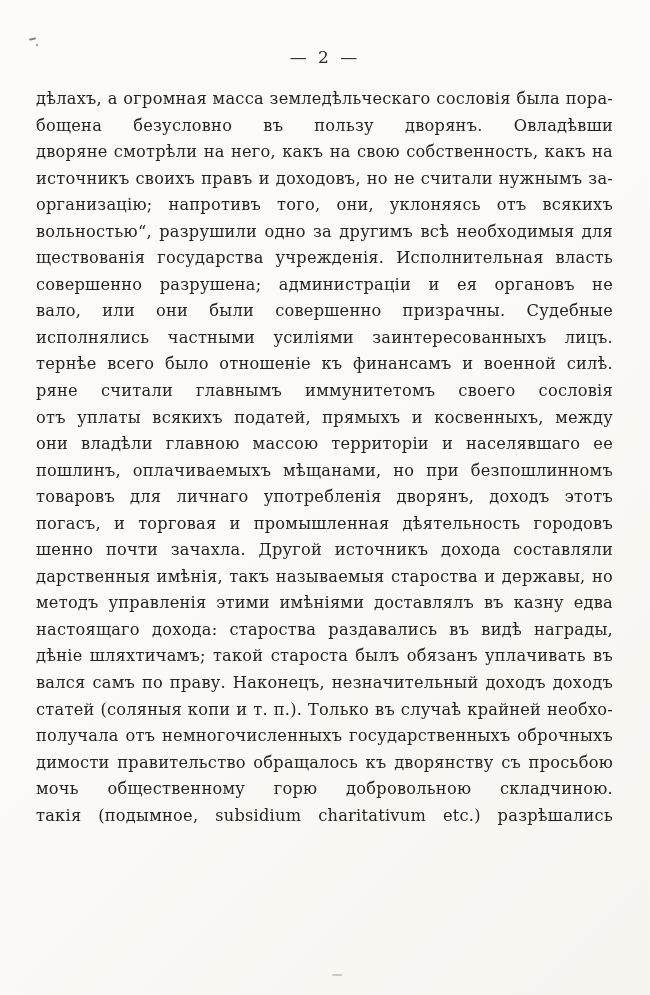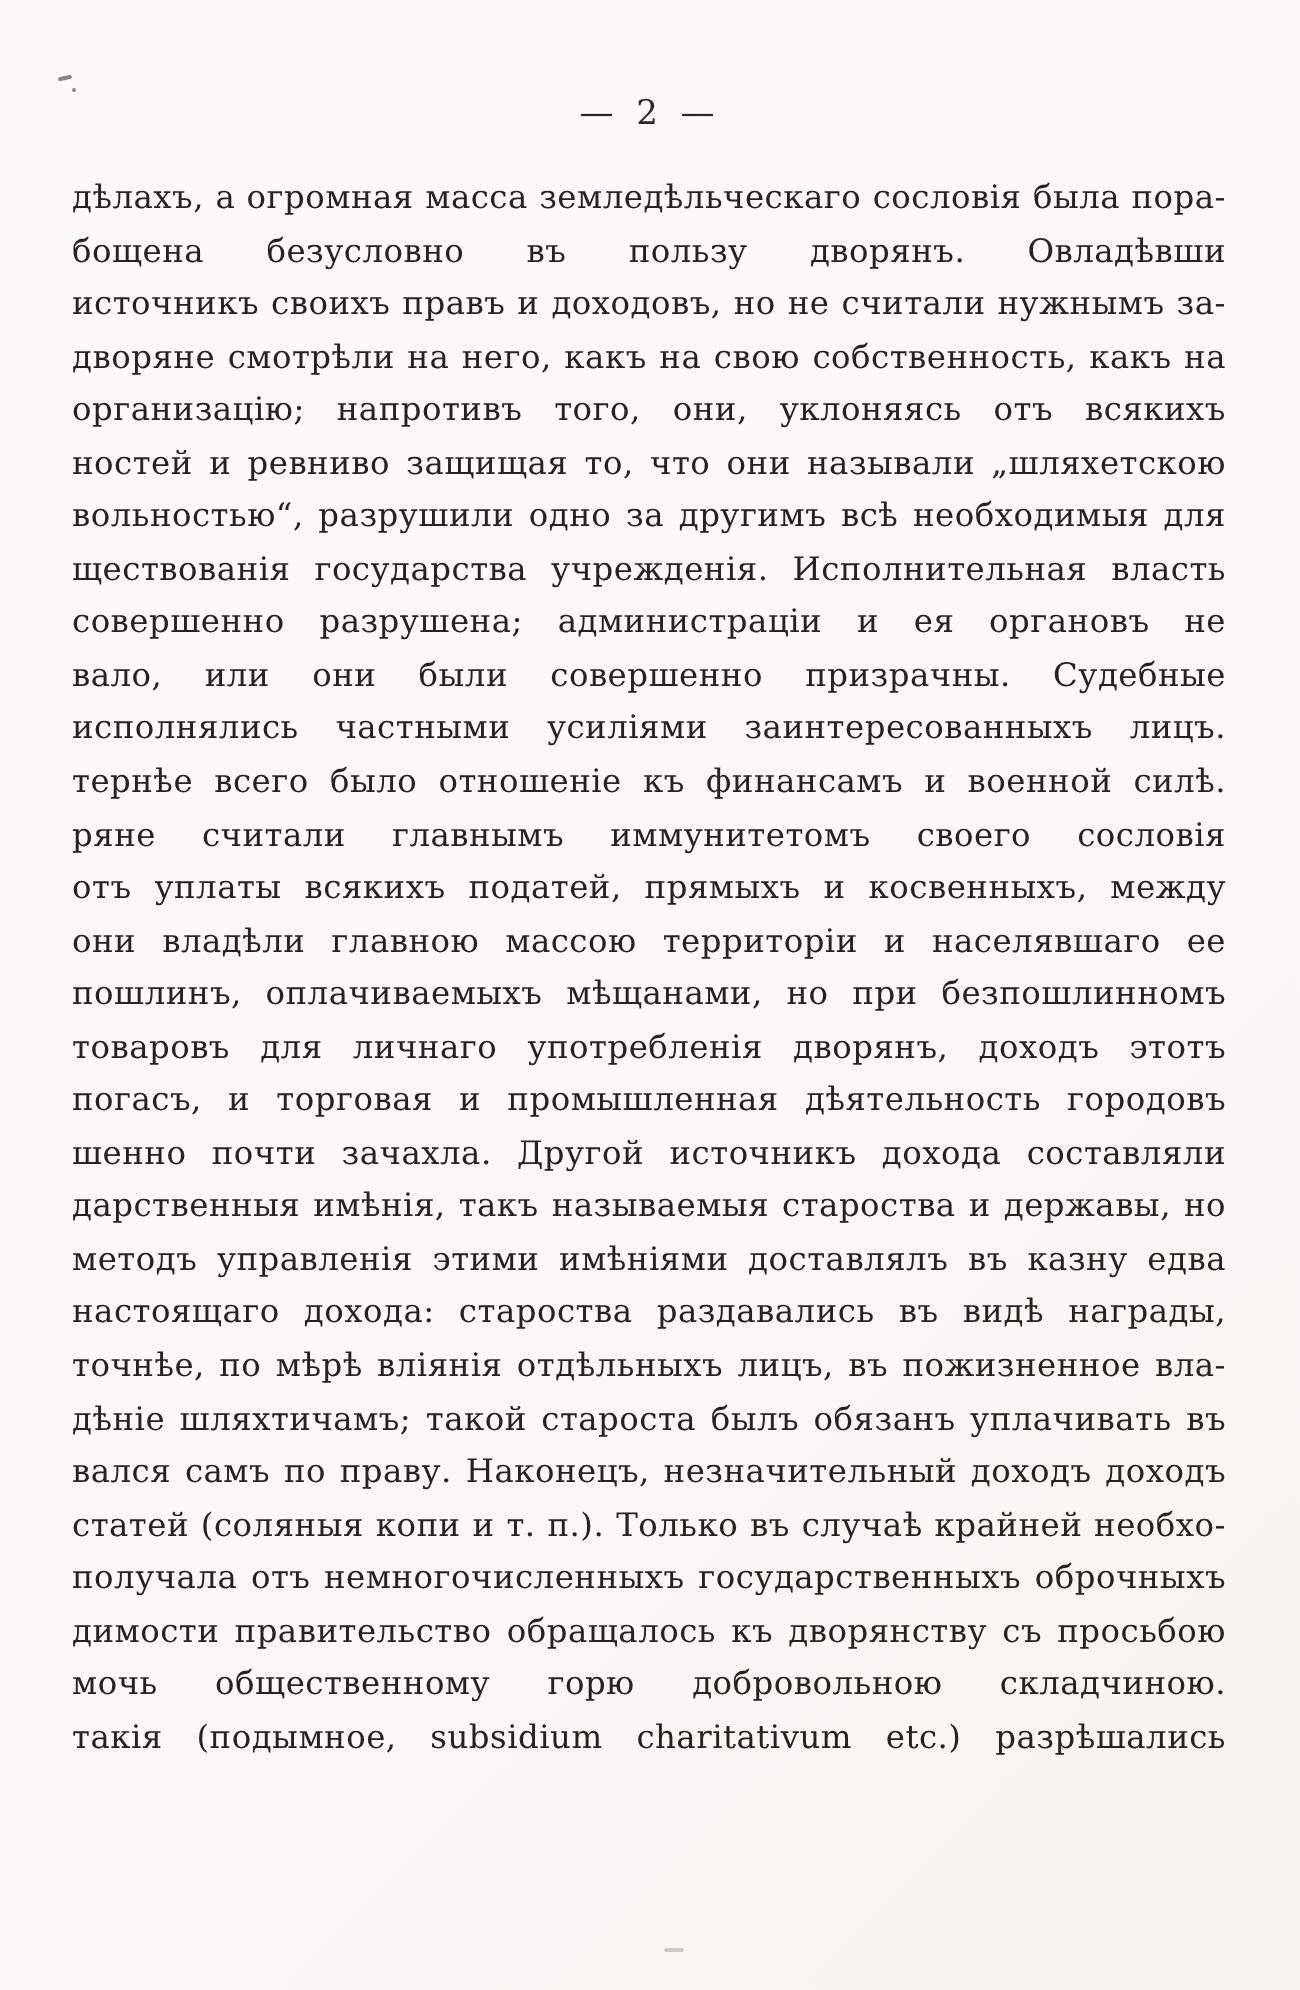--- a/index.html
+++ b/index.html
@@ -77,41 +77,39 @@
 </style>
 </head>
 <body>
 
 <div class="page">
   <div class="page-number">— 2 —</div>
 
   <div class="text-block">
       <div class="text-line">дѣлахъ, а огромная масса земледѣльческаго сословія была пора-</div>
       <div class="text-line">бощена безусловно въ пользу дворянъ. Овладѣвши государствомъ,</div>
+      <div class="text-line">дворяне смотрѣли на него, какъ на свою собственность, какъ на</div>
       <div class="text-line">источникъ своихъ правъ и доходовъ, но не считали нужнымъ за-</div>
-      <div class="text-line">дворяне смотрѣли на него, какъ на свою собственность, какъ на</div>
       <div class="text-line">организацію; напротивъ того, они, уклоняясь отъ всякихъ обязан-</div>
-      <div class="text-line">ностей и ревниво защищая то, что они называли „шляхетскою</div>
       <div class="text-line">вольностью“, разрушили одно за другимъ всѣ необходимыя для су-</div>
       <div class="text-line">ществованія государства учрежденія. Исполнительная власть была</div>
       <div class="text-line">совершенно разрушена; администраціи и ея органовъ не существо-</div>
       <div class="text-line">вало, или они были совершенно призрачны. Судебные приговоры</div>
       <div class="text-line">исполнялись частными усиліями заинтересованныхъ лицъ. Харак-</div>
       <div class="text-line">тернѣе всего было отношеніе къ финансамъ и военной силѣ. Дво-</div>
       <div class="text-line">ряне считали главнымъ иммунитетомъ своего сословія освобожденіе</div>
       <div class="text-line">отъ уплаты всякихъ податей, прямыхъ и косвенныхъ, между тѣмъ</div>
       <div class="text-line">они владѣли главною массою территоріи и населявшаго ее народо-</div>
       <div class="text-line">пошлинъ, оплачиваемыхъ мѣщанами, но при безпошлинномъ провозѣ</div>
       <div class="text-line">товаровъ для личнаго употребленія дворянъ, доходъ этотъ быстро</div>
       <div class="text-line">погасъ, и торговая и промышленная дѣятельность городовъ совер-</div>
       <div class="text-line">шенно почти зачахла. Другой источникъ дохода составляли госу-</div>
       <div class="text-line">дарственныя имѣнія, такъ называемыя староства и державы, но</div>
       <div class="text-line">методъ управленія этими имѣніями доставлялъ въ казну едва 25%</div>
       <div class="text-line">настоящаго дохода: староства раздавались въ видѣ награды, или,</div>
-      <div class="text-line">точнѣе, по мѣрѣ вліянія отдѣльныхъ лицъ, въ пожизненное вла-</div>
       <div class="text-line">дѣніе шляхтичамъ; такой староста былъ обязанъ уплачивать въ</div>
       <div class="text-line">вался самъ по праву. Наконецъ, незначительный доходъ доходъ</div>
       <div class="text-line">статей (соляныя копи и т. п.). Только въ случаѣ крайней необхо-</div>
       <div class="text-line">получала отъ немногочисленныхъ государственныхъ оброчныхъ</div>
       <div class="text-line">димости правительство обращалось къ дворянству съ просьбою по-</div>
       <div class="text-line">мочь общественному горю добровольною складчиною. Складчины</div>
       <div class="text-line">такія (подымное, subsidium charitativum etc.) разрѣшались сеймами</div>
     </div>
 
   <div class="artifact a1"></div>

